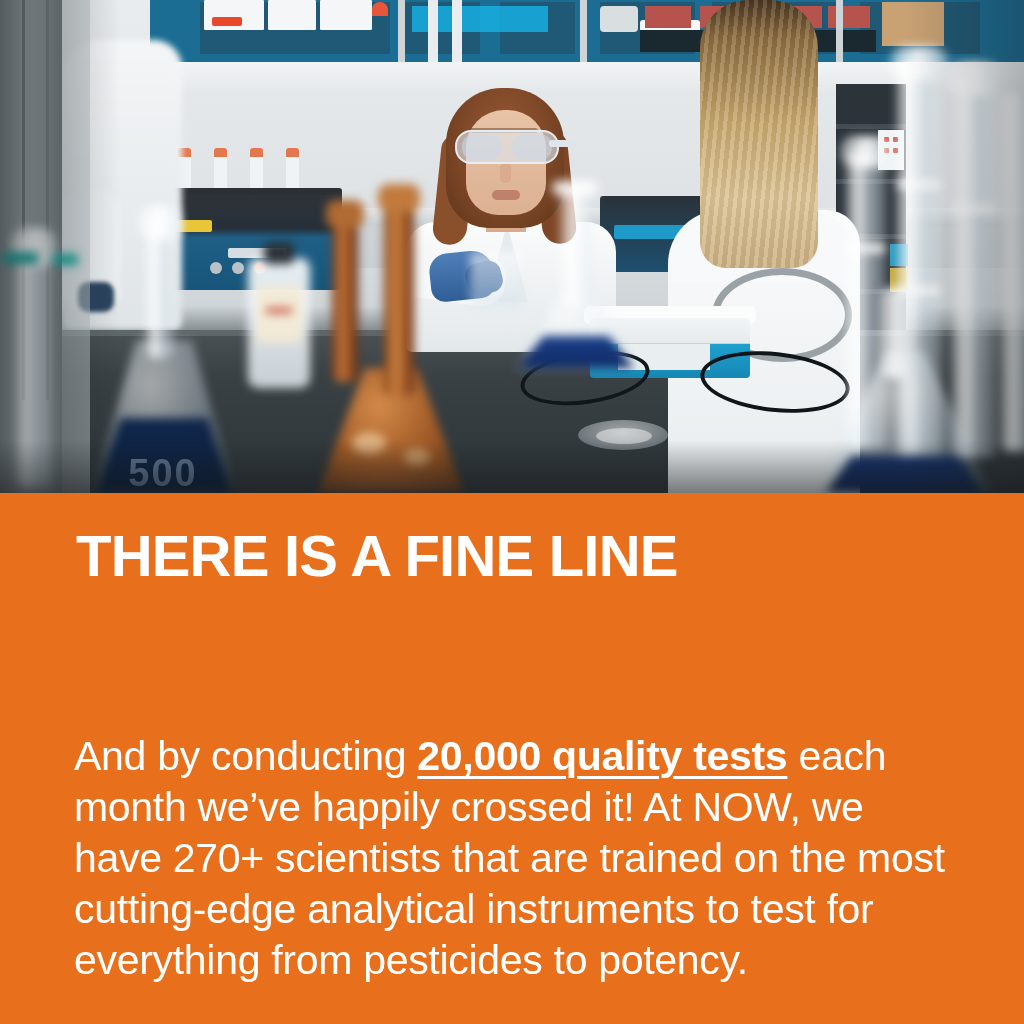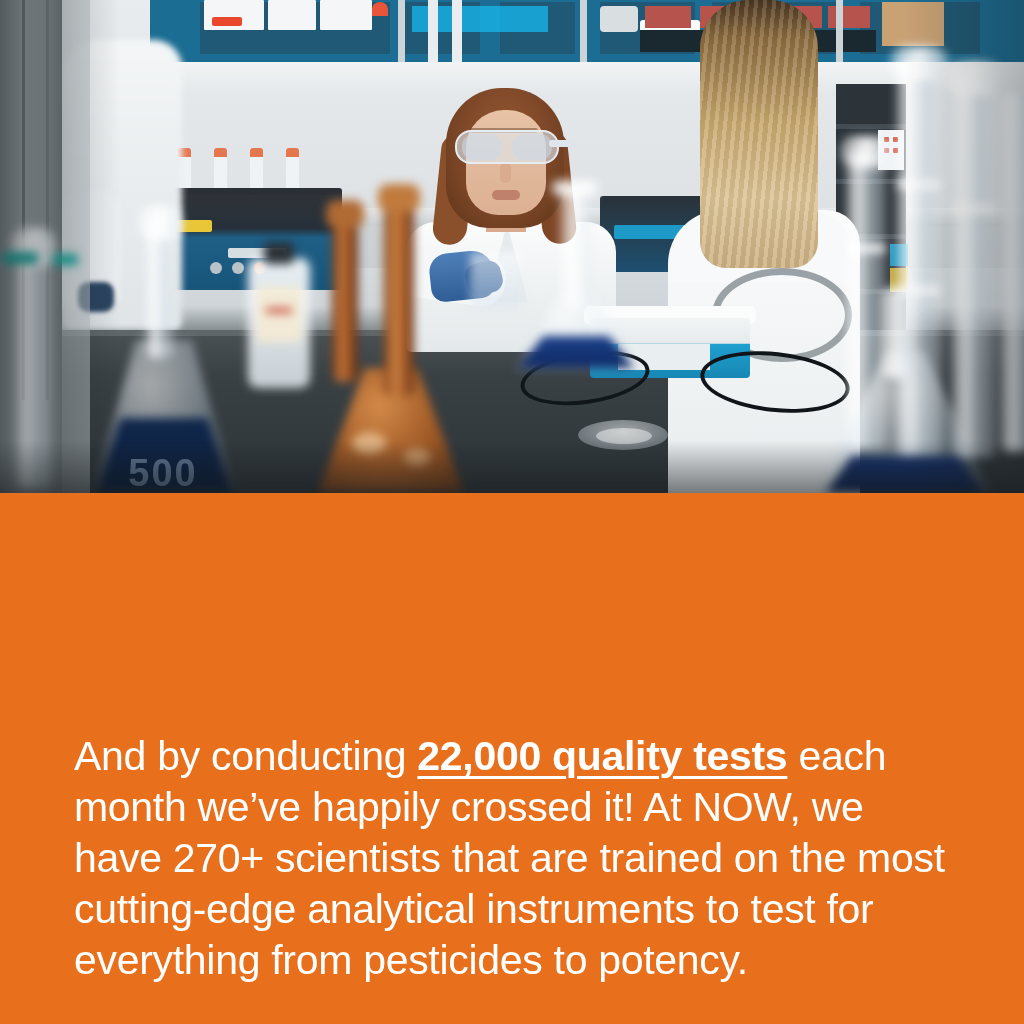--- a/index.html
+++ b/index.html
@@ -461,17 +461,18 @@
 
     <div class="ph flask-500">500</div>
 
     <div class="ph vig-l"></div>
     <div class="ph vig-r"></div>
     <div class="ph vig-b"></div>
   </div>
 
   <div id="panel">
     <h1 id="headline">
+      <span class="hl-line">THERE IS A FINE LINE</span>
     </h1>
-    <p id="body"><span>And by conducting </span><b>22,000 quality tests</b><span> each month we’ve happily crossed it! At NOW, we have 270+ scientists that are trained on the most cutting-edge analytical instruments to test for everything from pesticides to potency.</span></p>
+    <p id="body"><span>And by conducting </span><b>20,000 quality tests</b><span> each month we’ve happily crossed it! At NOW, we have 270+ scientists that are trained on the most cutting-edge analytical instruments to test for everything from pesticides to potency.</span></p>
   </div>
 
 </div>
 
 </body></html>

